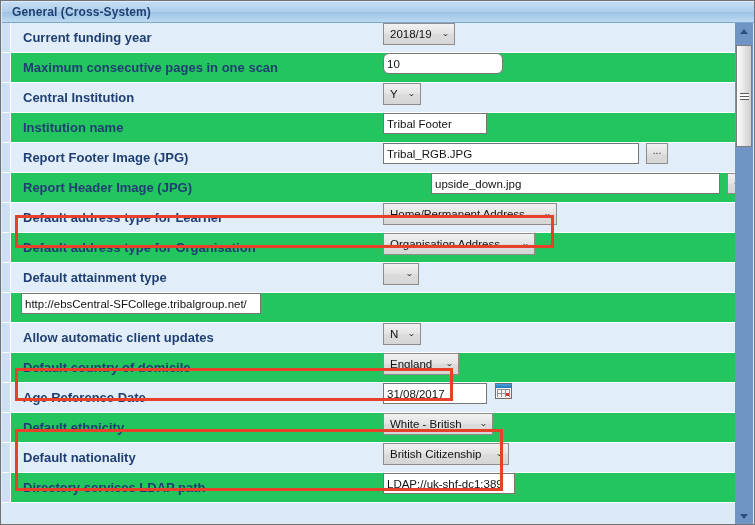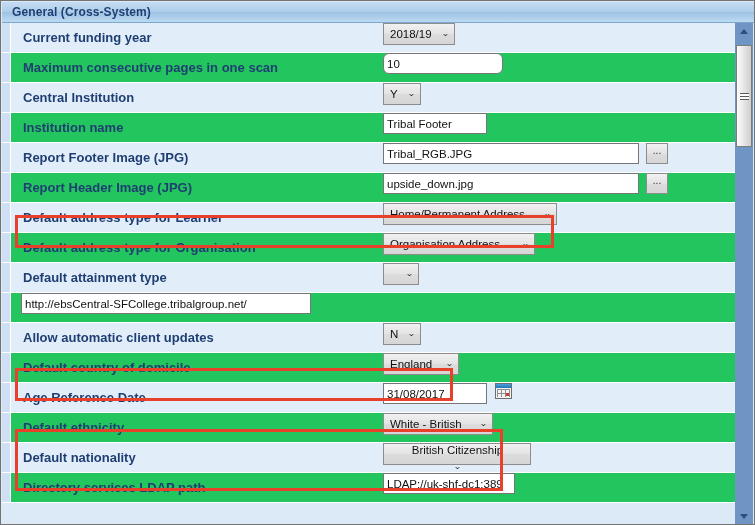--- a/index.html
+++ b/index.html
@@ -275,21 +275,21 @@
         <div class="label">Report Footer Image (JPG)</div>
         <div class="field">
           <div class="textbox" style="width: 256px;">Tribal_RGB.JPG</div>
           <div class="ellipsis-btn">...</div>
         </div>
       </div>
       <div class="row alt">
         <div class="gutter"></div>
         <div class="label">Report Header Image (JPG)</div>
         <div class="field">
-          <div class="textbox" style="width: 256px;">upside_down.jpg</div>
+          <div class="textbox" style="width: 289px; margin-left: 48px;">upside_down.jpg</div>
           <div class="ellipsis-btn">...</div>
         </div>
       </div>
       <div class="row">
         <div class="gutter"></div>
         <div class="label">Default address type for Learner</div>
         <div class="field">
           <div class="combo" style="width: 174px;">
             <span>Home/Permanent Address</span>
             <span class="caret">⌄</span>
@@ -312,21 +312,21 @@
         <div class="field">
           <div class="combo" style="width: 36px;">
             <span></span>
             <span class="caret">⌄</span>
           </div>
         </div>
       </div>
       <div class="row alt">
         <div class="gutter"></div>
         <div class="field">
-          <div class="textbox" style="width: 290px;">http://ebsCentral-SFCollege.tribalgroup.net/</div>
+          <div class="textbox" style="width: 240px;">http://ebsCentral-SFCollege.tribalgroup.net/</div>
         </div>
       </div>
       <div class="row">
         <div class="gutter"></div>
         <div class="label">Allow automatic client updates</div>
         <div class="field">
           <div class="combo" style="width: 38px;">
             <span>N</span>
             <span class="caret">⌄</span>
           </div>
@@ -361,21 +361,21 @@
           <div class="combo" style="width: 110px;">
             <span>White - British</span>
             <span class="caret">⌄</span>
           </div>
         </div>
       </div>
       <div class="row">
         <div class="gutter"></div>
         <div class="label">Default nationality</div>
         <div class="field">
-          <div class="combo" style="width: 148px; flex-direction: column;">
+          <div class="combo" style="width: 126px;">
             <span>British Citizenship</span>
             <span class="caret">⌄</span>
           </div>
         </div>
       </div>
       <div class="row alt">
         <div class="gutter"></div>
         <div class="label">Directory services LDAP path</div>
         <div class="field">
           <div class="textbox" style="width: 132px;">LDAP://uk-shf-dc1:389</div>

